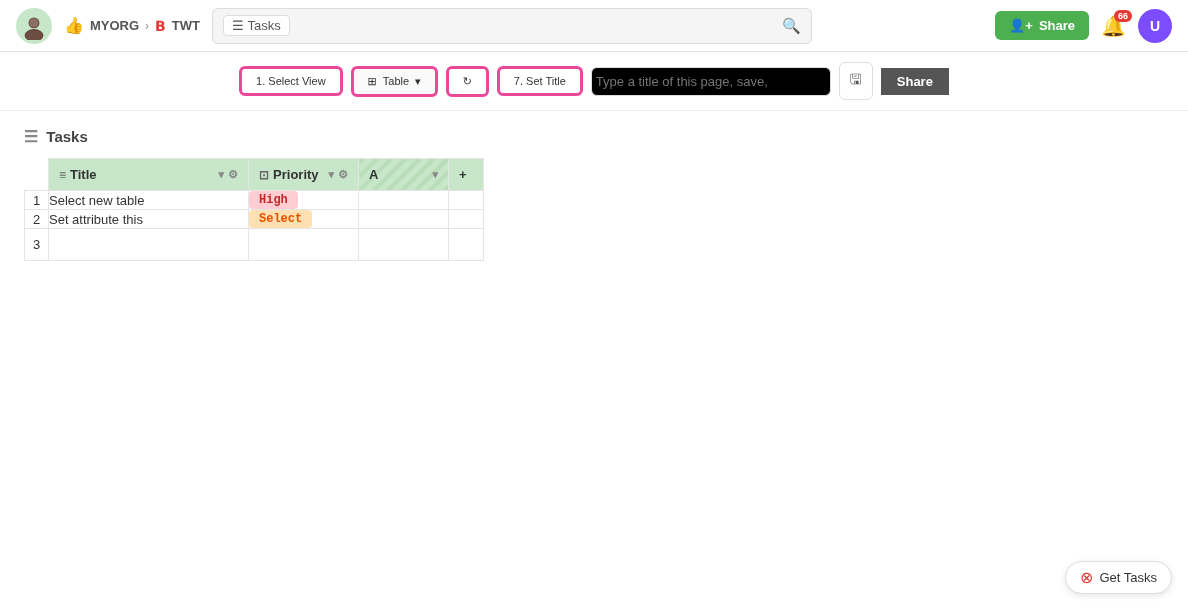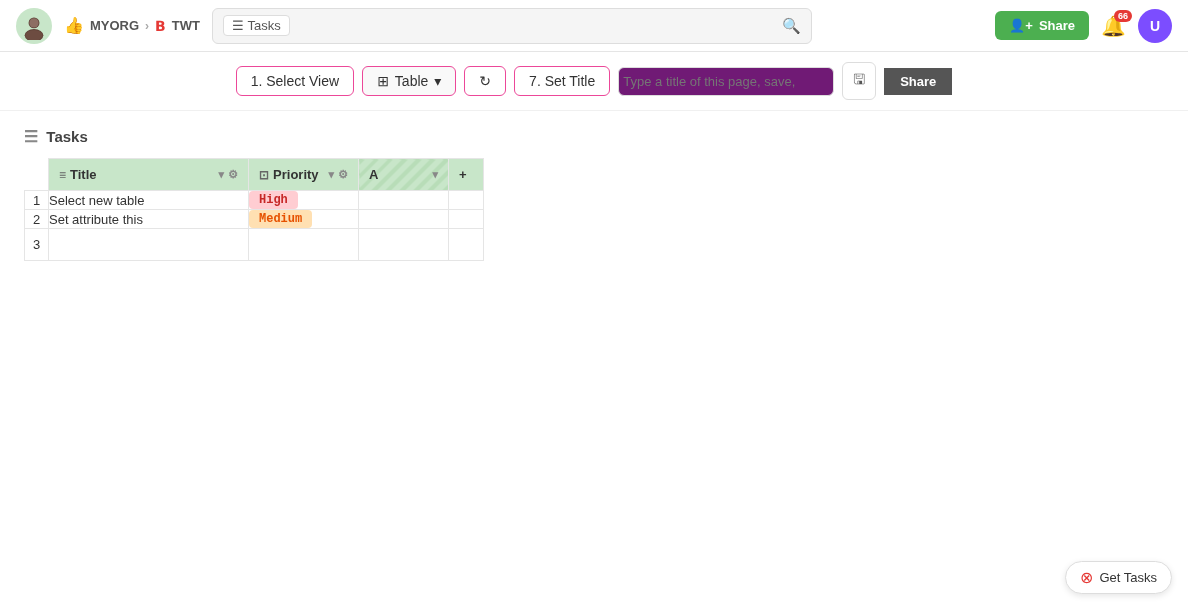--- a/index.html
+++ b/index.html
@@ -80,29 +80,29 @@
     .toolbar {
       display: flex;
       align-items: center;
       padding: 10px 16px;
       gap: 8px;
       border-bottom: 1px solid #f0f0f0;
       justify-content: center;
     }
     .toolbar-group { display: flex; align-items: center; gap: 4px; }
     .toolbar-btn {
-      border: 1px solid #ec4899; background: #fff; border-radius: 6px;
-      padding: 6px 14px; font-size: 14px; cursor: pointer; color: #333;
+      border: 3px solid #ec4899; background: #fff; border-radius: 6px;
+      padding: 6px 14px; font-size: 11px; cursor: pointer; color: #333;
       display: flex; align-items: center; gap: 6px;
     }
     .toolbar-btn.active { background: #f9f9f9; }
     .set-title-input {
       border: 1px solid #ddd; border-radius: 6px;
       padding: 6px 4px; font-size: 13px; color: #aaa;
-      background: #701a75; width: 216px; outline: none;
+      background: #000000; width: 240px; outline: none;
     }
     .save-icon-btn {
       border: 1px solid #ddd; background: #fff; border-radius: 6px;
       padding: 6px 10px; cursor: pointer; color: #555; font-size: 14px;
     }
     .share-btn {
       background: #555; color: #fff; border: none; border-radius: 0;
       padding: 6px 16px; font-size: 13px; font-weight: 600; cursor: pointer;
     }
 
@@ -297,21 +297,21 @@
         <td class="empty-cell"></td>
         <td class="empty-cell"></td>
       </tr>
 
       <tr>
         <td class="row-num">2</td>
         <td class="task-cell">
           <span>Set attribute this</span>
         </td>
         <td class="priority-cell">
-          <span class="badge badge-medium">Medium</span>
+          <span class="badge badge-medium">Select</span>
         </td>
         <td class="empty-cell"></td>
         <td class="empty-cell"></td>
       </tr>
 
       <tr class="empty-row">
         <td class="row-num">3</td>
         <td class="task-cell"></td>
         <td class="priority-cell empty-cell"></td>
         <td class="empty-cell"></td>

